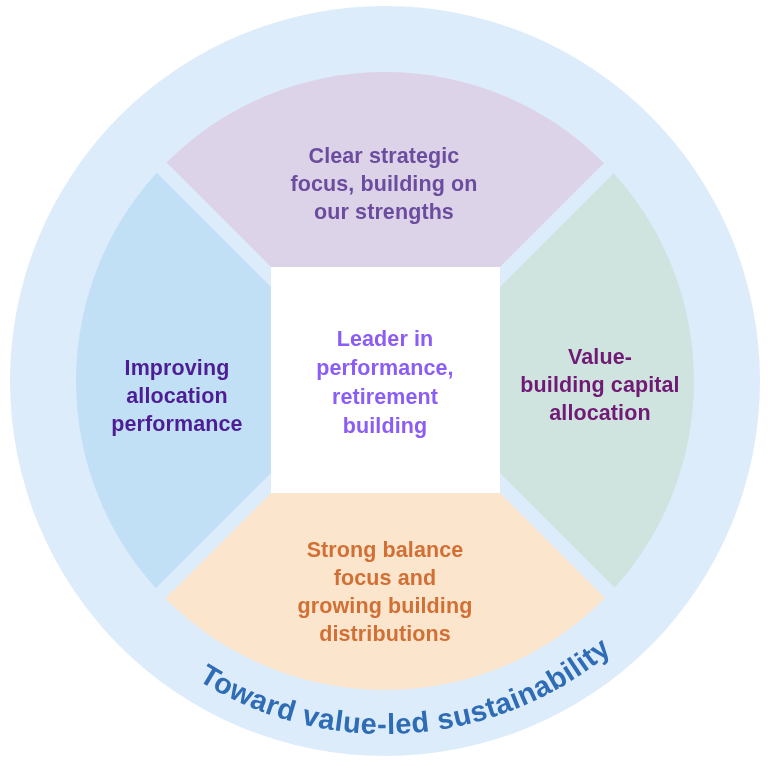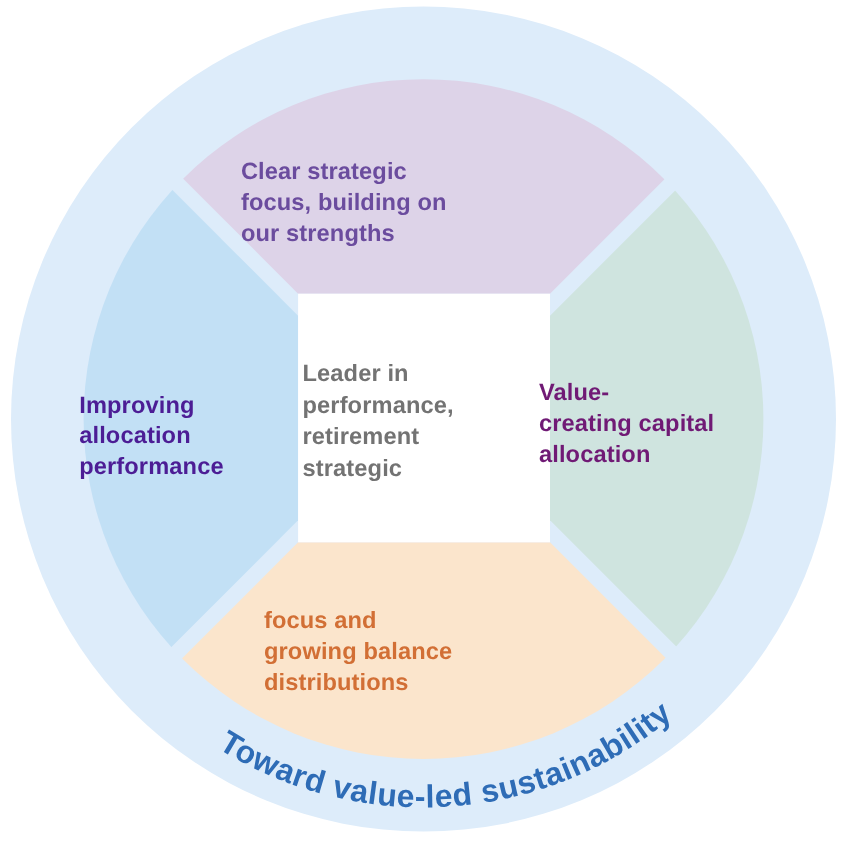--- a/index.html
+++ b/index.html
@@ -16,32 +16,32 @@
     overflow: hidden;
   }
   .canvas svg {
     position: absolute;
     left: 0;
     top: 0;
   }
   .label {
     position: absolute;
     transform: translate(-50%, -50%);
-    text-align: left;
+    text-align: center;
     font-weight: 700;
     font-size: 21.5px;
     line-height: 28px;
     letter-spacing: 0.1px;
   }
   .label span { display: block; }
   .label-top    { left: 384px; top: 184px; width: 330px; color: #6b4c9e; }
   .label-left   { left: 177px; top: 396px; width: 210px; color: #4c1d95; }
   .label-right  { left: 600px; top: 385px; width: 220px; color: #701a75; }
   .label-bottom { left: 385px; top: 592px; width: 290px; color: #d26f35; }
-  .label-center { left: 385px; top: 383px; width: 220px; color: #737373; line-height: 29px; }
+  .label-center { left: 385px; top: 383px; width: 220px; color: #8b5cf6; line-height: 29px; }
   .arc-text {
     font-family: "Liberation Sans", sans-serif;
     font-weight: 700;
     font-size: 29px;
     letter-spacing: 0.5px;
   }
 </style>
 </head>
 <body>
 
@@ -78,30 +78,31 @@
   </div>
 
   <div class="label label-left">
     <span>Improving</span>
     <span>allocation</span>
     <span>performance</span>
   </div>
 
   <div class="label label-right">
     <span>Value-</span>
-    <span>creating capital</span>
+    <span>building capital</span>
     <span>allocation</span>
   </div>
 
   <div class="label label-bottom">
+    <span>Strong balance</span>
     <span>focus and</span>
-    <span>growing balance</span>
+    <span>growing building</span>
     <span>distributions</span>
   </div>
 
   <div class="label label-center">
     <span>Leader in</span>
     <span>performance,</span>
     <span>retirement</span>
-    <span>strategic</span>
+    <span>building</span>
   </div>
 
 </div>
 
 </body></html>

